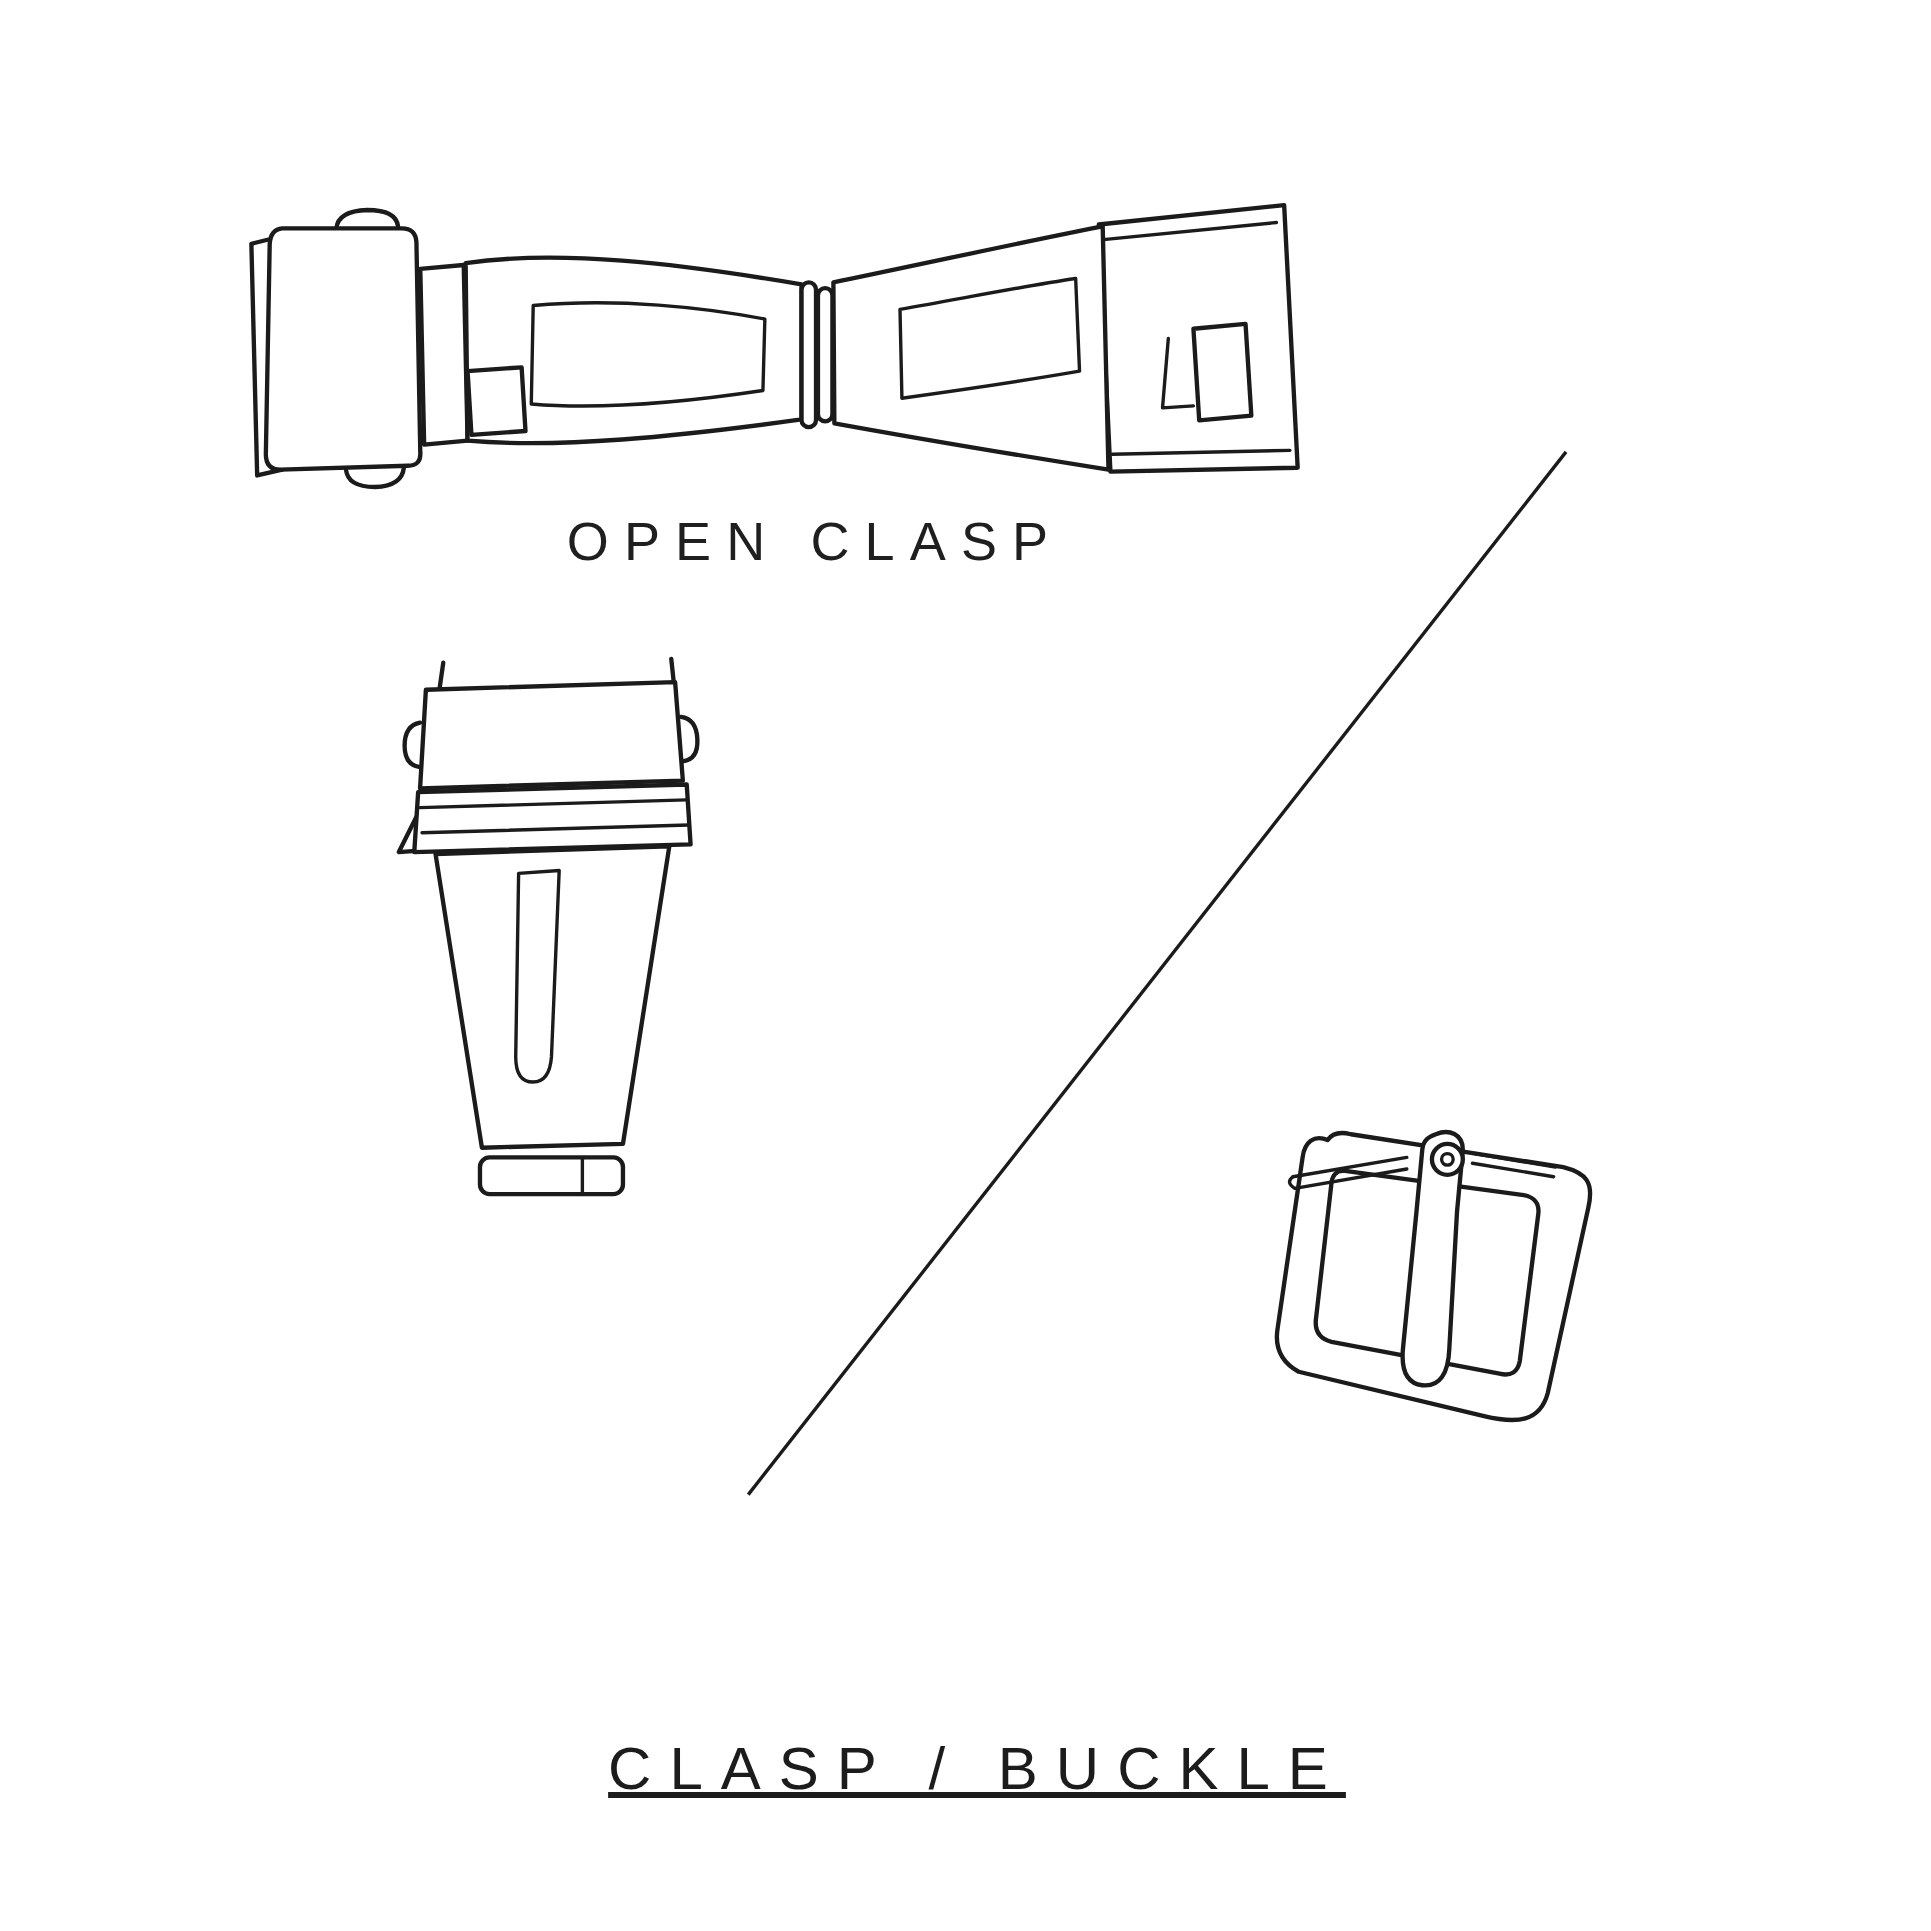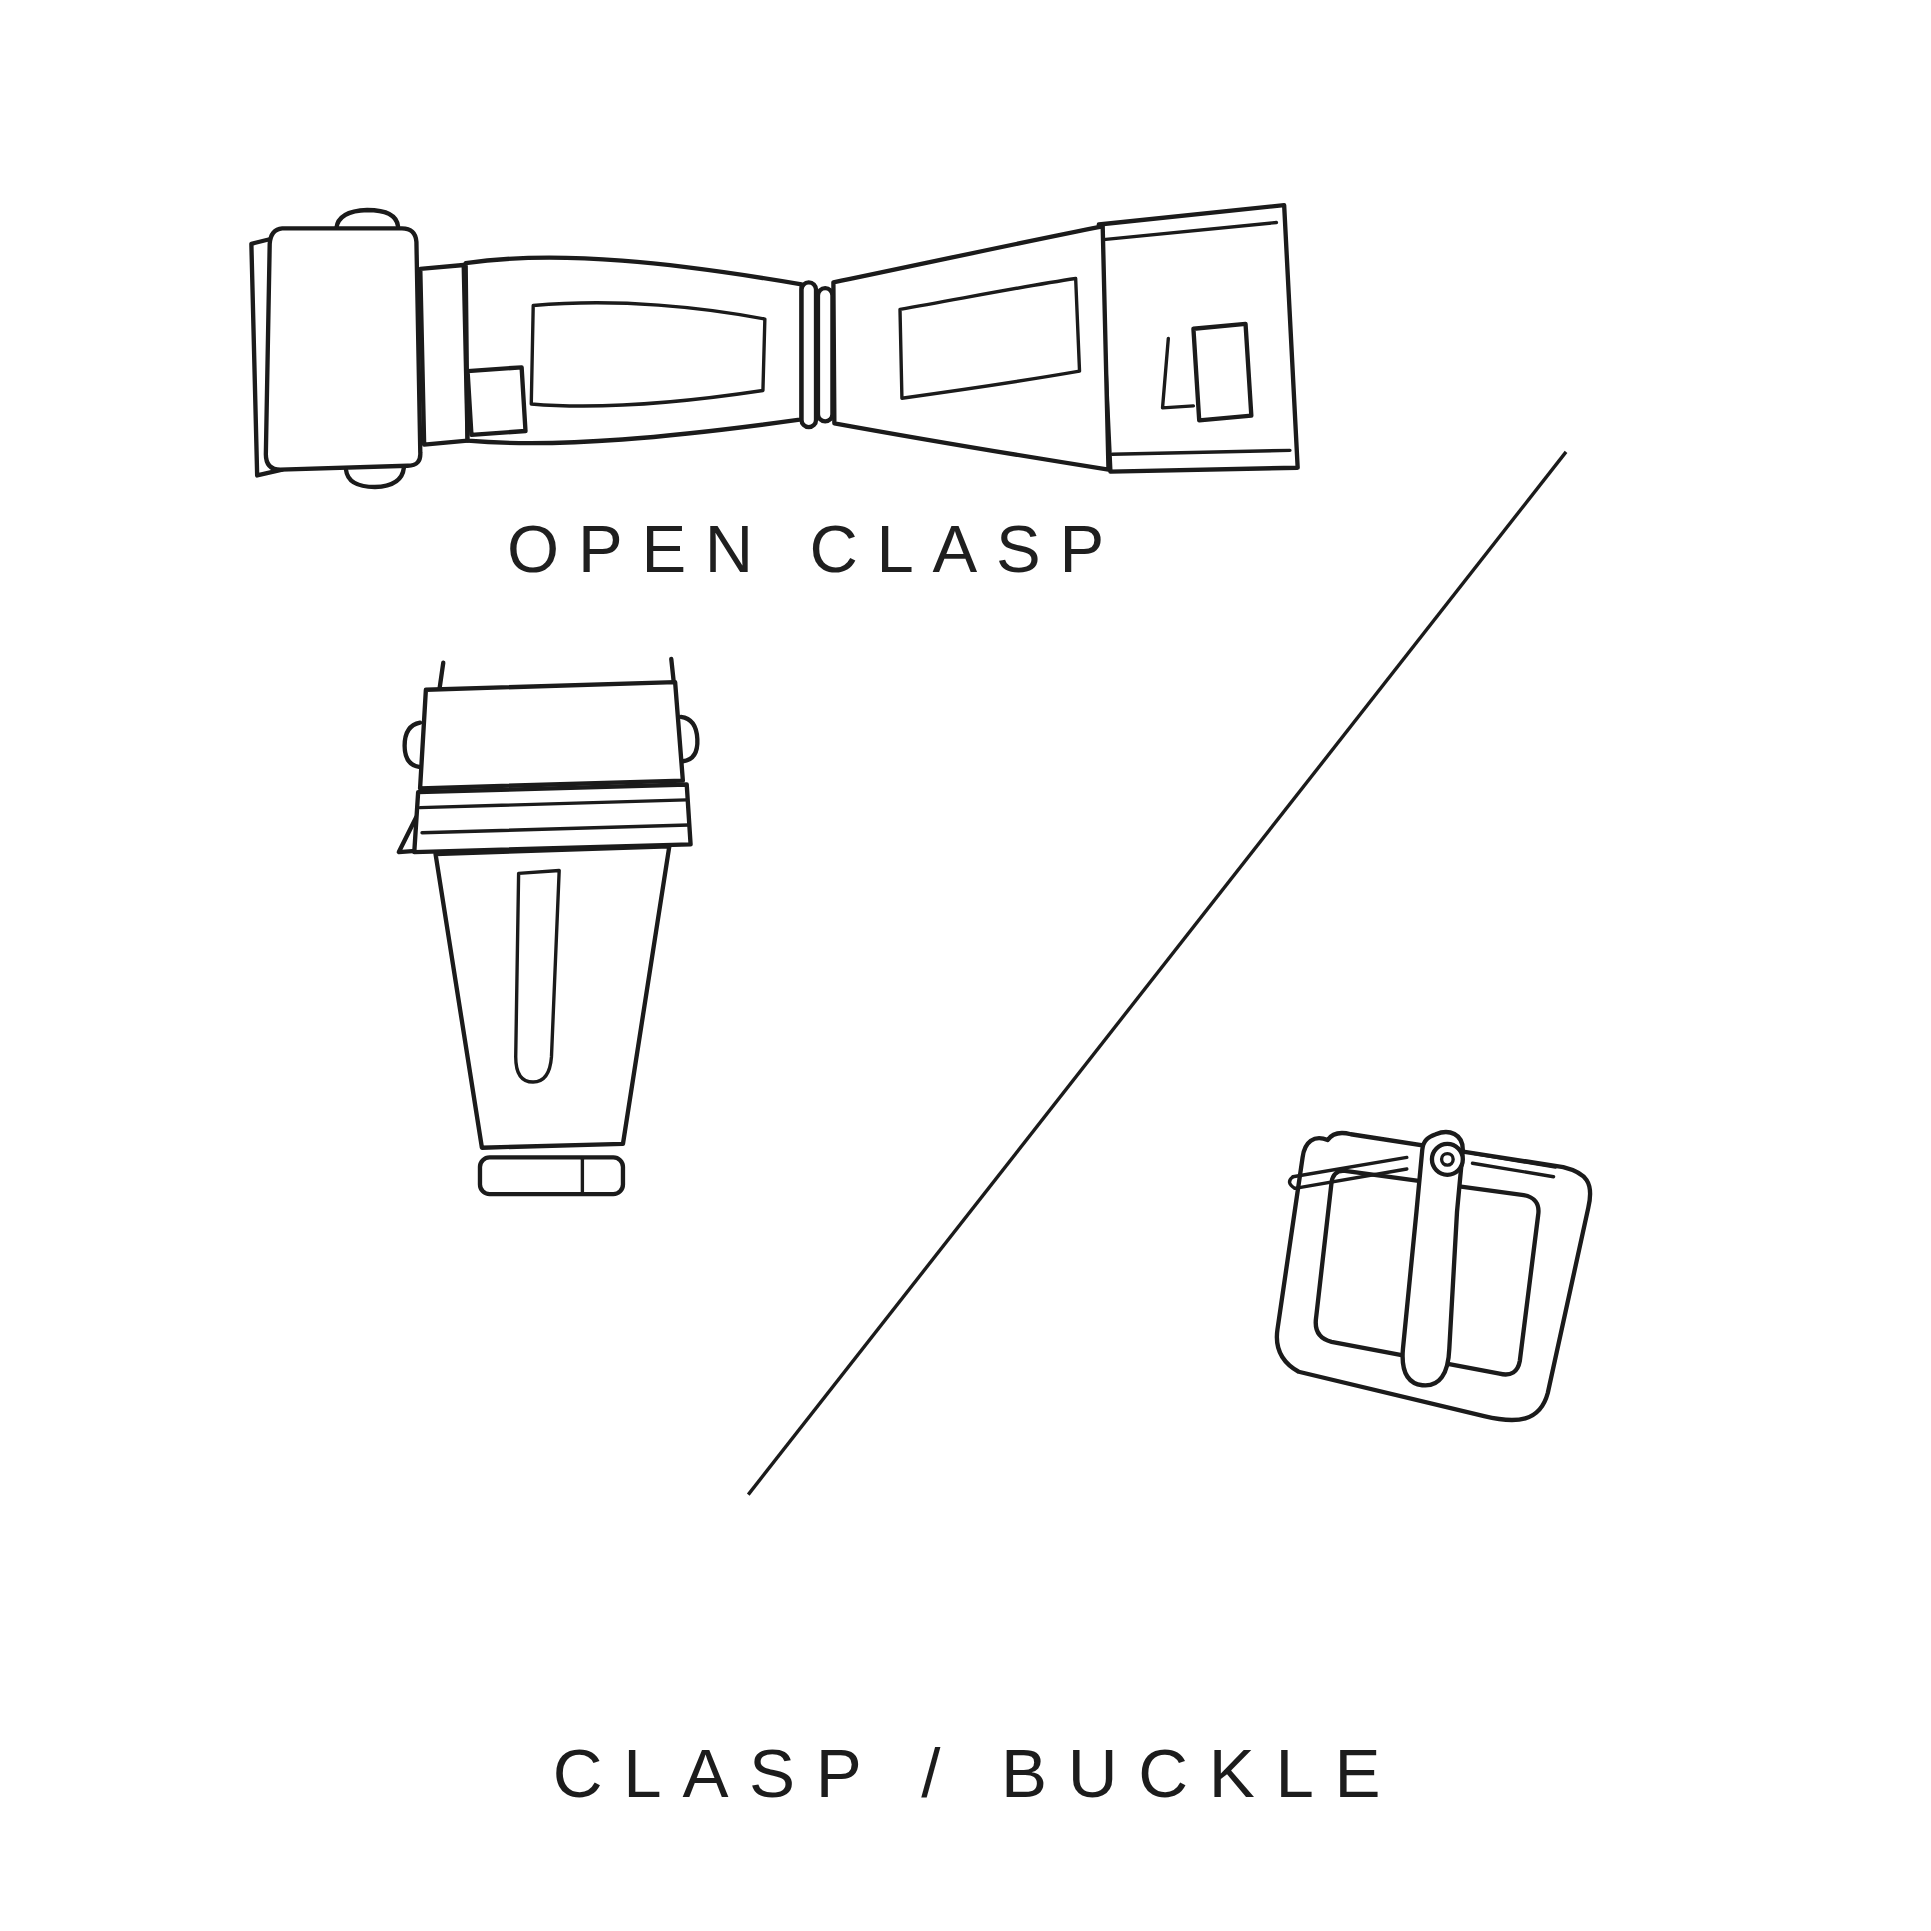--- a/index.html
+++ b/index.html
@@ -21,36 +21,37 @@
   .figure svg {
     display: block;
     width: 100%;
     height: 100%;
   }
   .caption {
     position: absolute;
     transform: translateX(-50%);
     white-space: nowrap;
     color: #1f1f1f;
-    font-size: 67px;
+    font-size: 54px;
     font-weight: 400;
     letter-spacing: 0.28em;
   }
   .caption-open { left: 815px; top: 510px; }
   .caption-closed { left: 541px; top: 1251px; }
   .main-title {
     position: absolute;
     left: 977px;
     top: 1734px;
     transform: translateX(-50%);
     white-space: nowrap;
     color: #1c1c1c;
-    font-size: 69px;
+    font-size: 60px;
     font-weight: 500;
     letter-spacing: 0.30em;
+    text-decoration: underline;
   }
   .divider-svg {
     position: absolute;
     left: 0; top: 0;
     width: 1931px;
     height: 1931px;
     pointer-events: none;
   }
 </style>
 </head>

